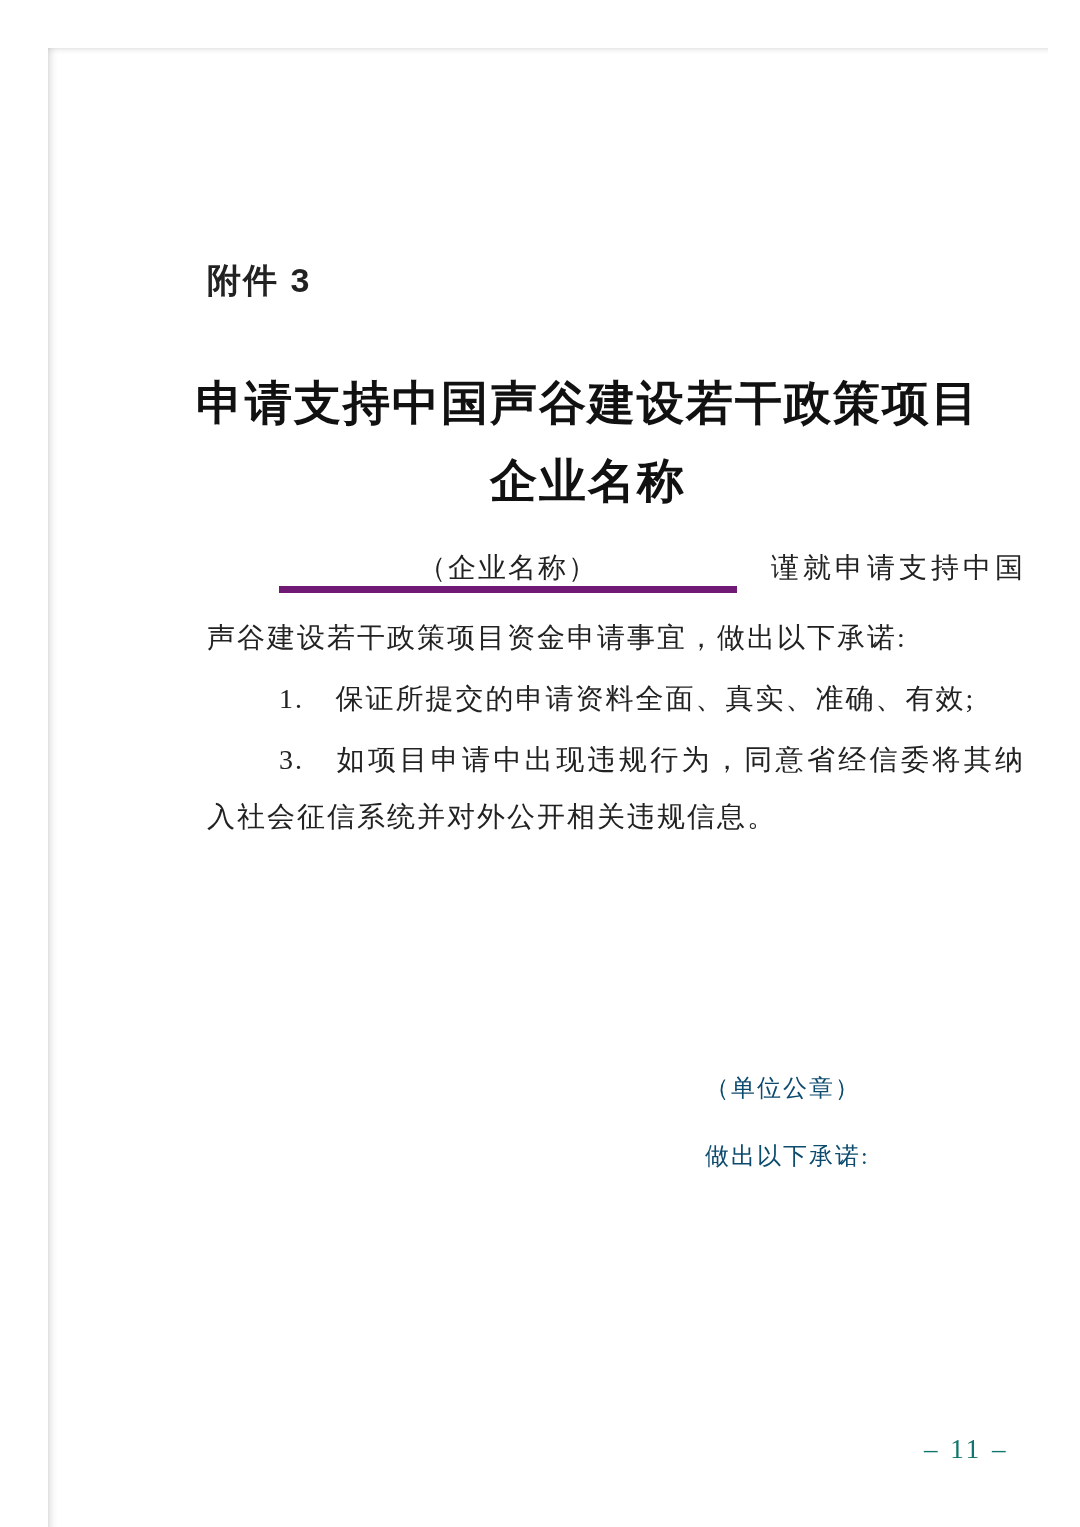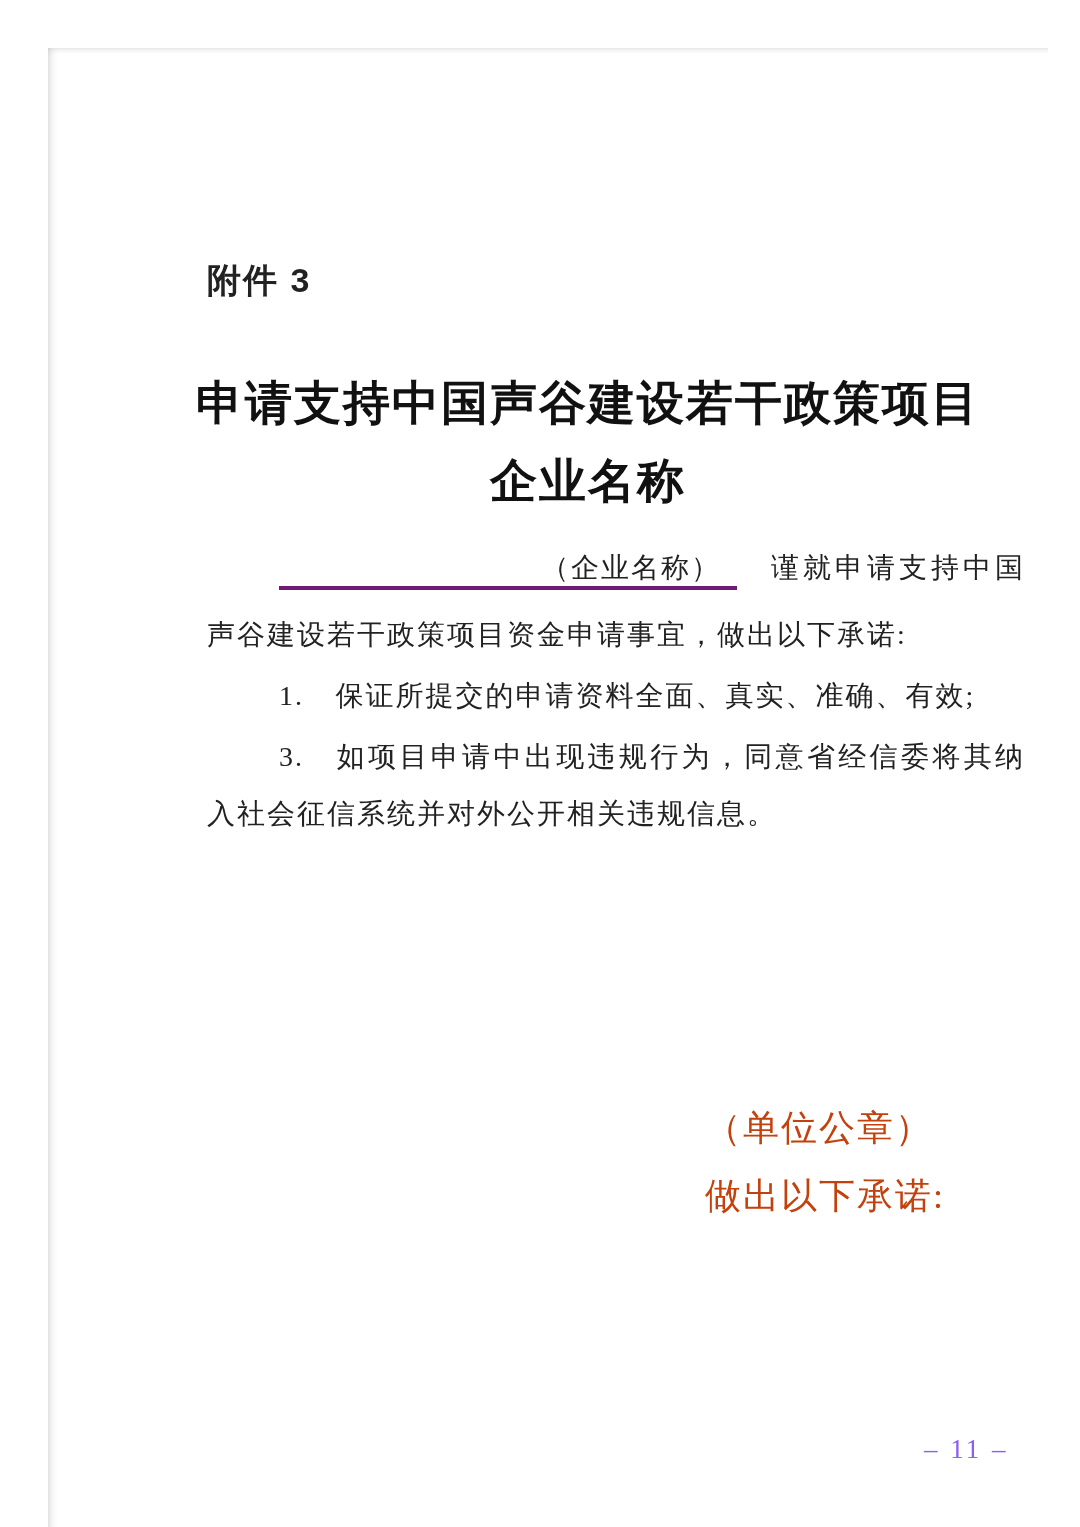--- a/index.html
+++ b/index.html
@@ -50,44 +50,44 @@
     line-height: 57px;
     letter-spacing: 2px;
     text-align: justify;
     color: #222;
   }
   .para { margin: 0 0 4px 0; text-indent: 2em; }
   .blank-line {
     display: inline-block;
     width: 458px;
     line-height: 36px;
-    border-bottom: 4px solid #701a75;
-    text-align: right;
+    border-bottom: 7px solid #701a75;
+    text-align: center;
     text-indent: 0;
   }
   .item-no { margin-right: 0.55em; }
   .signature-block {
     position: absolute;
-    top: 1022px;
+    top: 982px;
     left: 625px;
-    font-size: 36px;
+    font-size: 24px;
     line-height: 52px;
     letter-spacing: 2px;
-    color: #c2410c;
+    color: #0c4a6e;
     white-space: nowrap;
   }
   .date-month { margin-left: 74px; }
   .date-day { margin-left: 64px; }
   .page-number {
     position: absolute;
     top: 1370px;
     left: 860px;
     font-size: 27px;
     letter-spacing: 3px;
-    color: #8b5cf6;
+    color: #0f766e;
   }
 </style>
 </head>
 <body>
 
 <div class="page">
 
   <div class="attachment-label">附件 3</div>
 
   <h1 class="doc-title">

